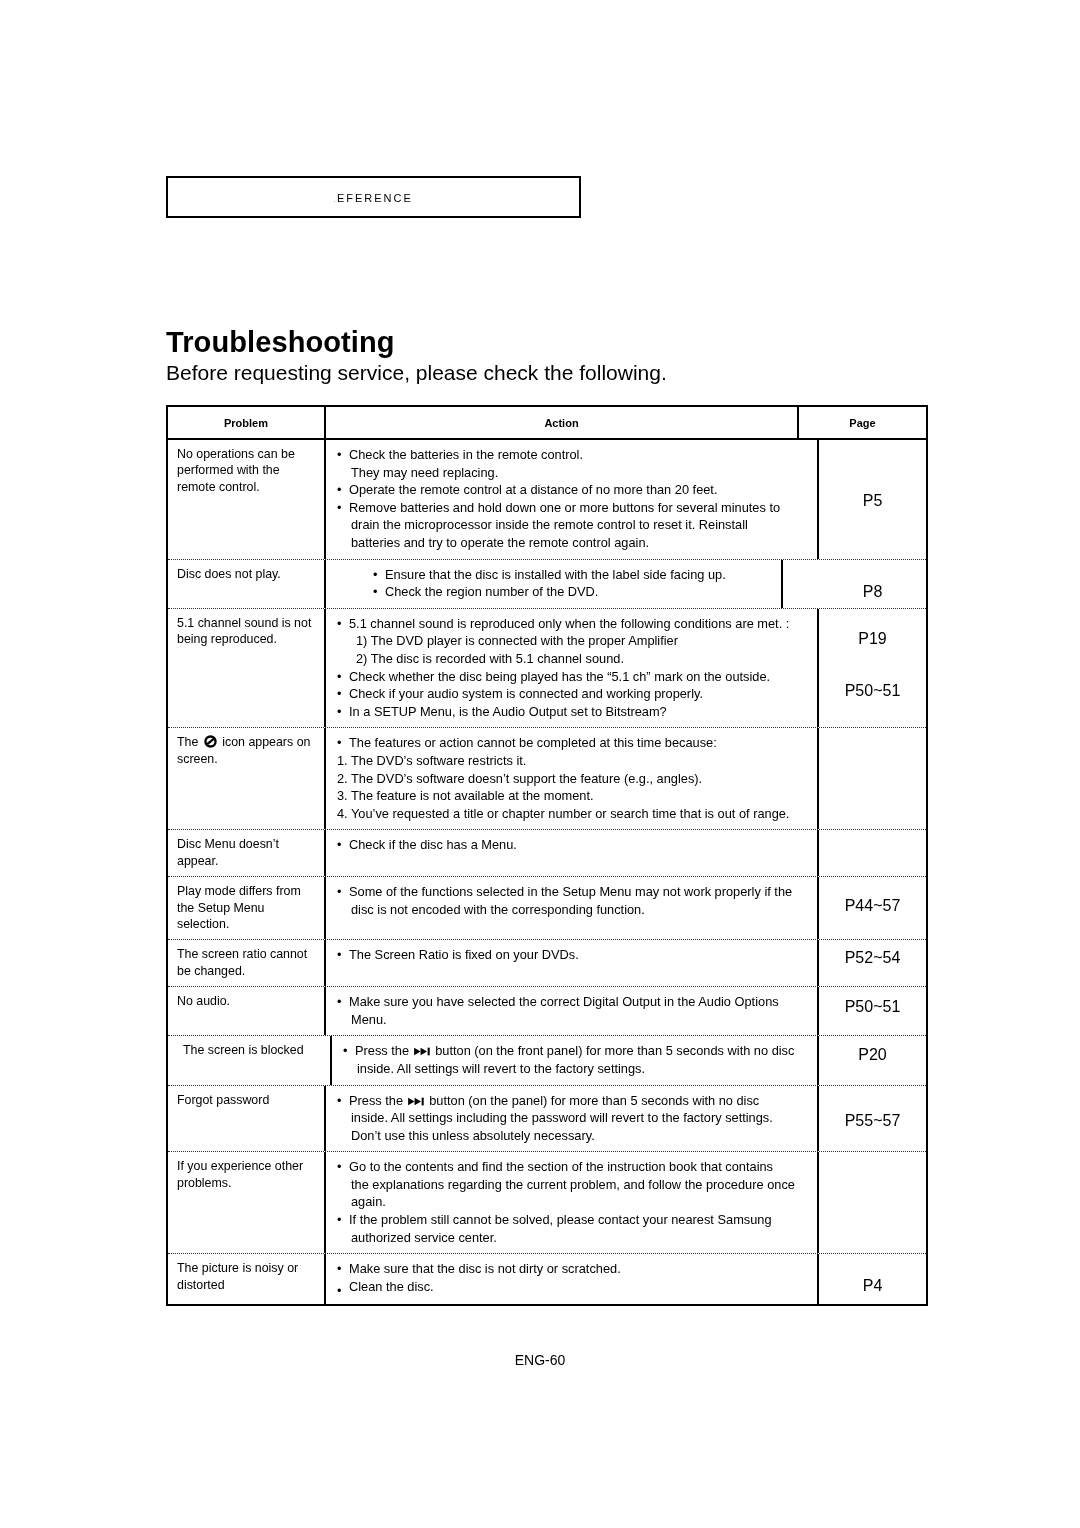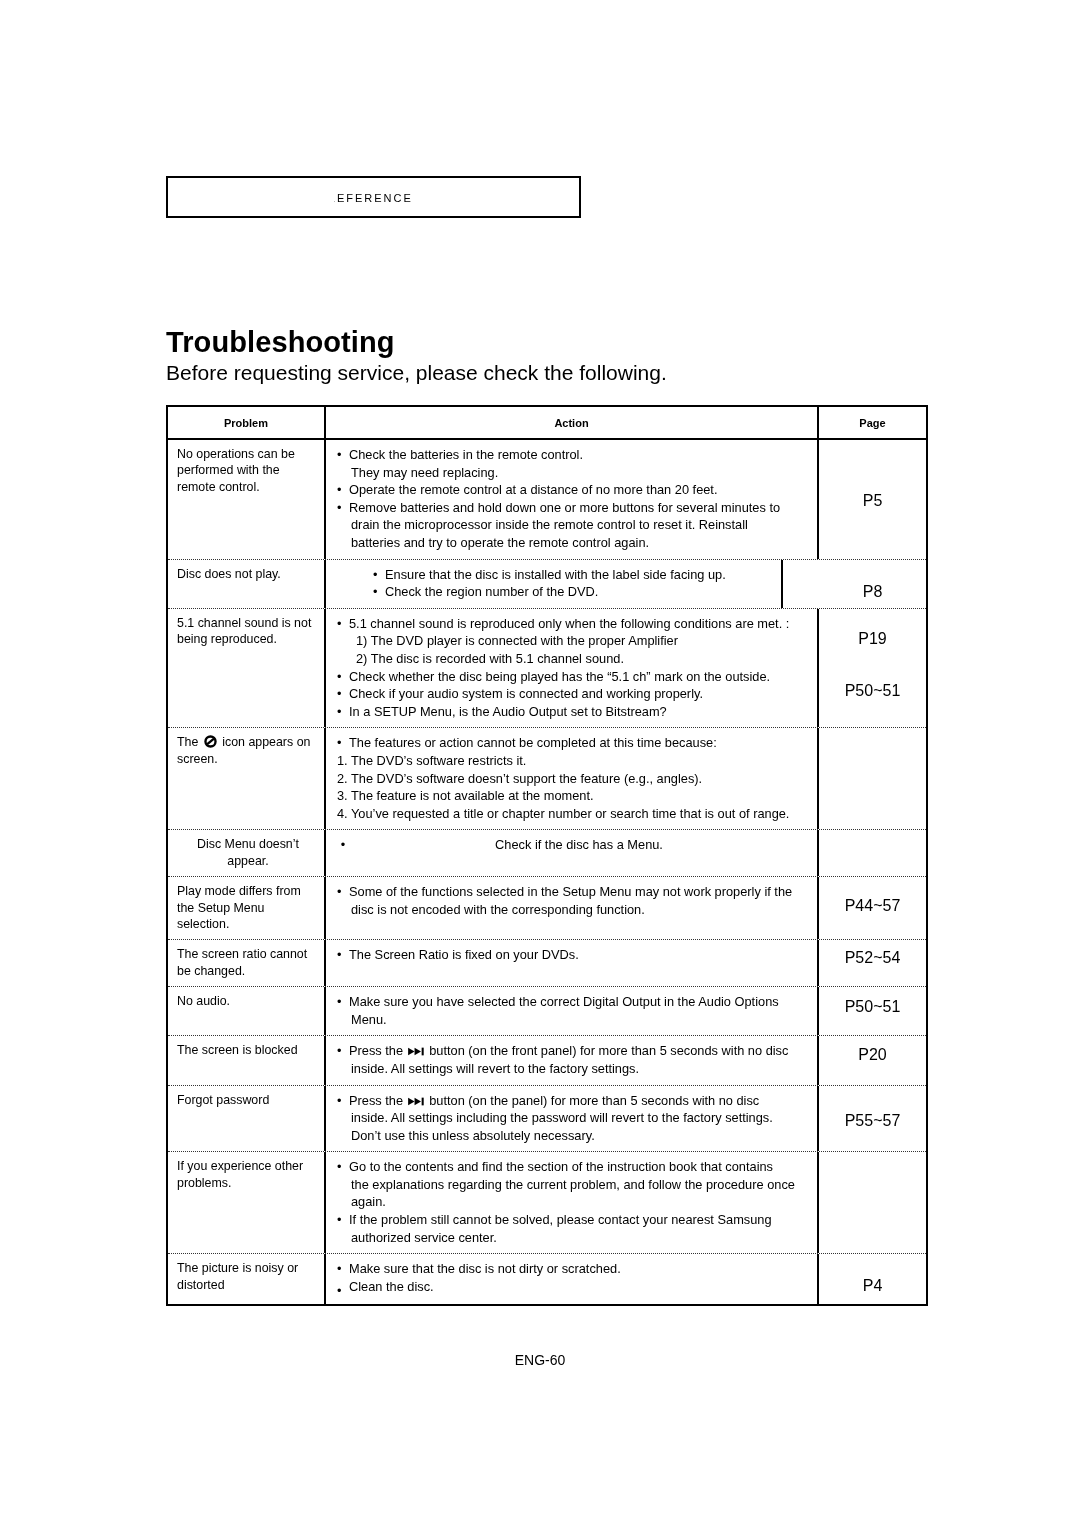--- a/index.html
+++ b/index.html
@@ -76,21 +76,21 @@
   }
   .tbl-head .th {
     display: flex;
     align-items: center;
     justify-content: center;
     font-size: 11px;
     font-weight: bold;
   }
   .col-problem { width: 158px; flex: none; }
   .col-action  { flex: 1 1 auto; }
-  .col-page    { width: 107px; flex: none; }
+  .col-page    { width: 127px; flex: none; }
 
   .tbl-head .col-problem { border-right: 2.5px solid #000; }
   .tbl-head .col-action  { border-right: 2.5px solid #000; }
 
   .tbl-row {
     display: flex;
     align-items: stretch;
     border-bottom: 1px dotted #333;
   }
   .tbl-row:last-child { border-bottom: none; }
@@ -264,21 +264,21 @@
             <span class="bl-mark">•</span>
             <span class="bl-text">The features or action cannot be completed at this time because:</span>
           </div>
           <div class="num-line">1. The DVD’s software restricts it.</div>
           <div class="num-line">2. The DVD’s software doesn’t support the feature (e.g., angles).</div>
           <div class="num-line">3. The feature is not available at the moment.</div>
           <div class="num-line">4. You’ve requested a title or chapter number or search time that is out of range.</div>
         </div>
         <div class="cell-page"></div>
       </div>
-      <div class="tbl-row" style="min-height: 27px; text-align: center;">
+      <div class="tbl-row" style="min-height: 27px;">
         <div class="cell-problem"><span>Disc Menu doesn’t appear.</span></div>
         <div class="cell-action">
           <div class="bullet-line">
             <span class="bl-mark">•</span>
             <span class="bl-text">Check if the disc has a Menu.</span>
           </div>
         </div>
         <div class="cell-page"></div>
       </div>
       <div class="tbl-row" style="min-height: 56px;">
@@ -312,21 +312,21 @@
           <div class="bullet-line">
             <span class="bl-mark">•</span>
             <span class="bl-text">Make sure you have selected the correct Digital Output in the Audio Options</span>
           </div>
           <div class="cont-line">Menu.</div>
         </div>
         <div class="cell-page">
           <div class="pg" style="top: 22%;">P50~51</div>
         </div>
       </div>
-      <div class="tbl-row" style="min-height: 49px;">
+      <div class="tbl-row" style="min-height: 49px; padding-left: 6px;">
         <div class="cell-problem"><span>The screen is blocked</span></div>
         <div class="cell-action">
           <div class="bullet-line">
             <span class="bl-mark">•</span>
             <span class="bl-text"><span>Press the </span><svg viewBox="0 0 26 14" width="17" height="9" class="skip-icon">
                 <polygon points="0,1 10,7 0,13" fill="#000"></polygon>
                 <polygon points="10,1 20,7 10,13" fill="#000"></polygon>
                 <rect x="21" y="1" width="3.2" height="12" fill="#000"></rect>
               </svg><span> button (on the front panel) for more than 5 seconds with no disc</span></span>
           </div>

